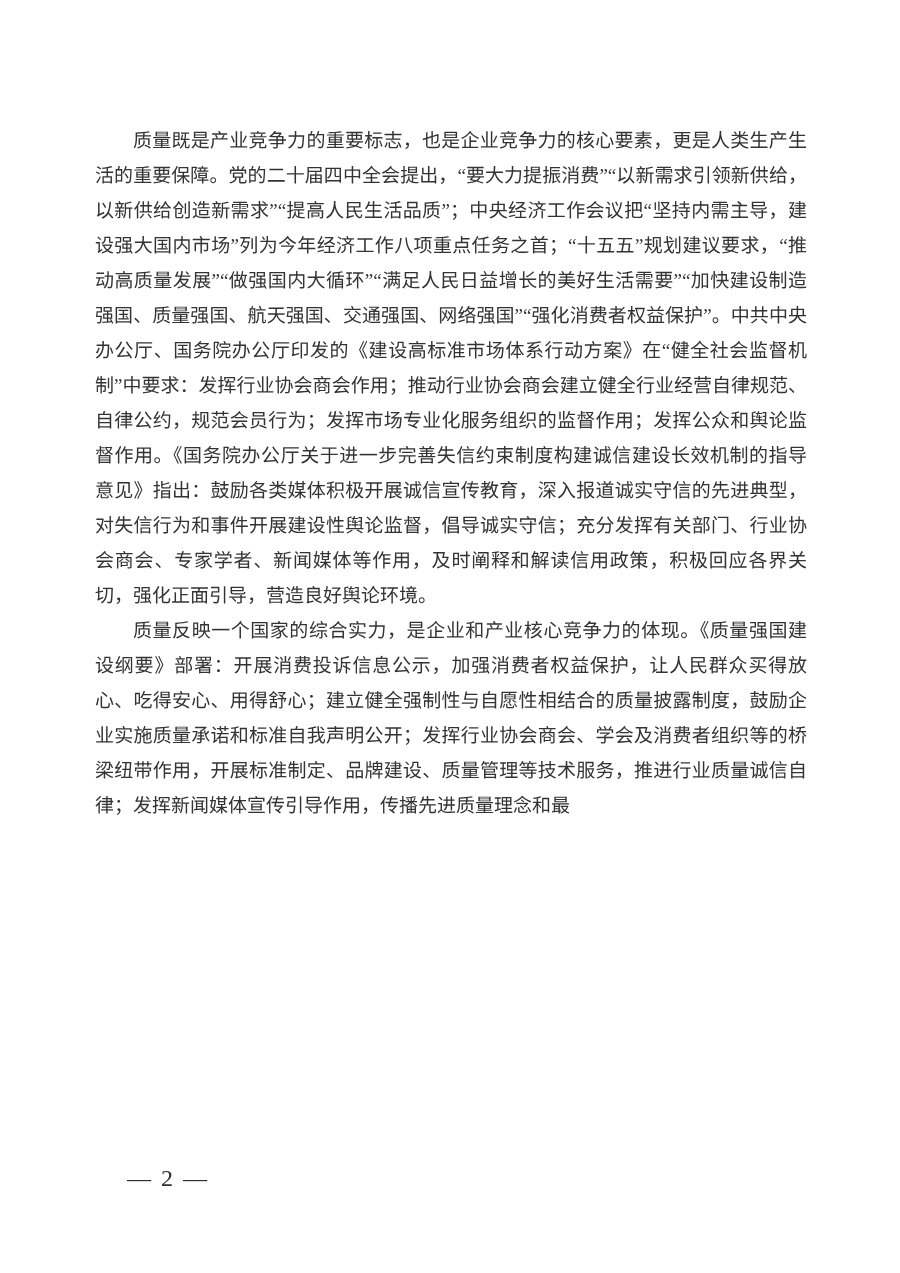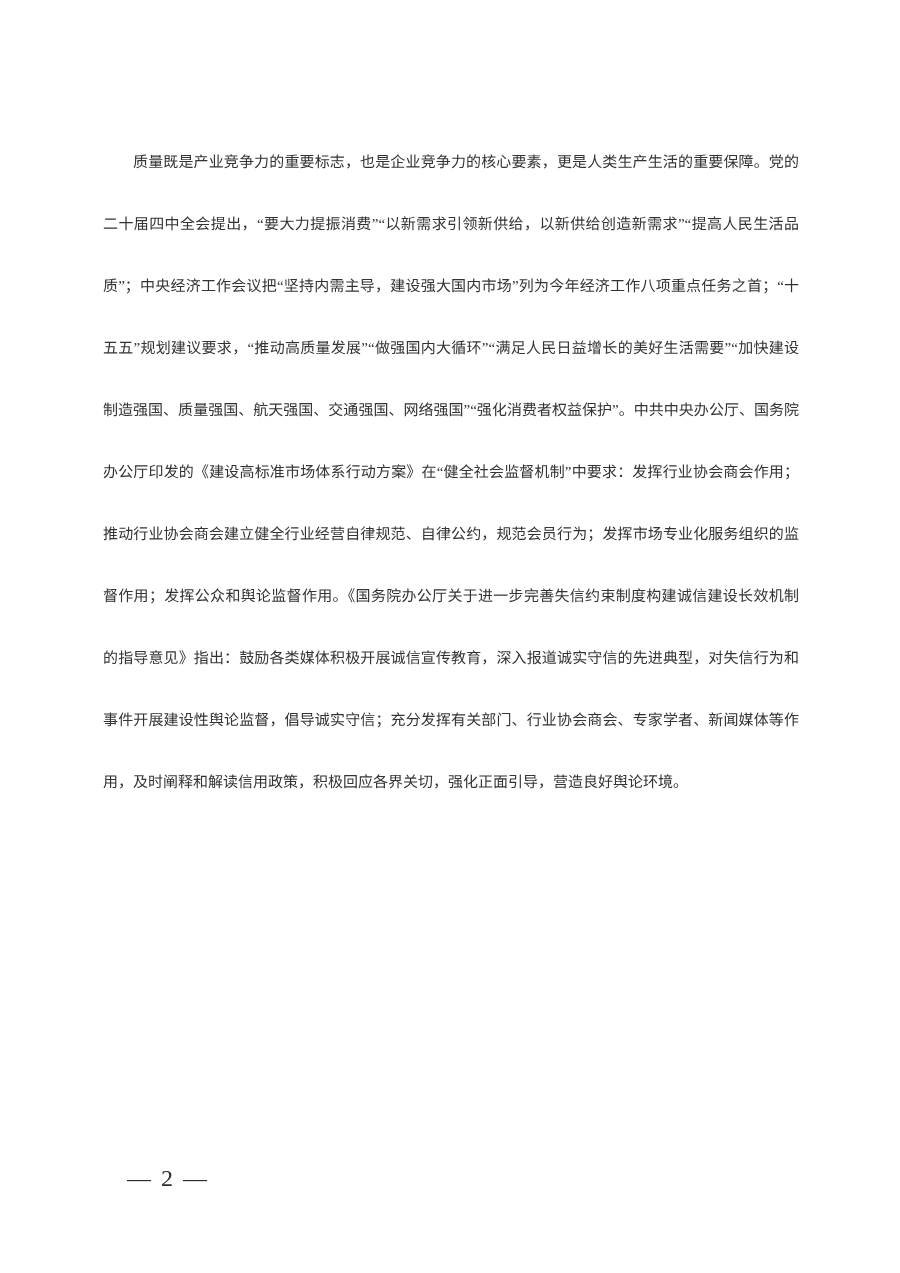--- a/index.html
+++ b/index.html
@@ -16,24 +16,24 @@
     font-family: "Liberation Serif", "DejaVu Serif", serif;
   }
   .doc-body {
     position: absolute;
     left: 95px;
     top: 123px;
     width: 712px;
     color: #333333;
   }
   .para {
-    margin: 8px;
+    margin: 0;
     padding: 0;
-    font-size: 15px;
-    line-height: 62px;
+    font-size: 19px;
+    line-height: 35px;
     text-align: justify;
     text-indent: 2em;
     letter-spacing: 0px;
     
     font-stretch: normal;
   }
   .page-number {
     position: absolute;
     left: 127px;
     top: 1163px;
@@ -43,15 +43,16 @@
     letter-spacing: 2px;
     white-space: nowrap;
   }
 </style>
 </head>
 <body>
 
 <div class="page">
   <div class="doc-body">
     <p class="para">质量既是产业竞争力的重要标志，也是企业竞争力的核心要素，更是人类生产生活的重要保障。党的二十届四中全会提出，“要大力提振消费”“以新需求引领新供给，以新供给创造新需求”“提高人民生活品质”；中央经济工作会议把“坚持内需主导，建设强大国内市场”列为今年经济工作八项重点任务之首；“十五五”规划建议要求，“推动高质量发展”“做强国内大循环”“满足人民日益增长的美好生活需要”“加快建设制造强国、质量强国、航天强国、交通强国、网络强国”“强化消费者权益保护”。中共中央办公厅、国务院办公厅印发的《建设高标准市场体系行动方案》在“健全社会监督机制”中要求：发挥行业协会商会作用；推动行业协会商会建立健全行业经营自律规范、自律公约，规范会员行为；发挥市场专业化服务组织的监督作用；发挥公众和舆论监督作用。《国务院办公厅关于进一步完善失信约束制度构建诚信建设长效机制的指导意见》指出：鼓励各类媒体积极开展诚信宣传教育，深入报道诚实守信的先进典型，对失信行为和事件开展建设性舆论监督，倡导诚实守信；充分发挥有关部门、行业协会商会、专家学者、新闻媒体等作用，及时阐释和解读信用政策，积极回应各界关切，强化正面引导，营造良好舆论环境。</p>
+    <p class="para">质量反映一个国家的综合实力，是企业和产业核心竞争力的体现。《质量强国建设纲要》部署：开展消费投诉信息公示，加强消费者权益保护，让人民群众买得放心、吃得安心、用得舒心；建立健全强制性与自愿性相结合的质量披露制度，鼓励企业实施质量承诺和标准自我声明公开；发挥行业协会商会、学会及消费者组织等的桥梁纽带作用，开展标准制定、品牌建设、质量管理等技术服务，推进行业质量诚信自律；发挥新闻媒体宣传引导作用，传播先进质量理念和最</p>
   </div>
   <div class="page-number">— 2 —</div>
 </div>
 
 </body></html>

